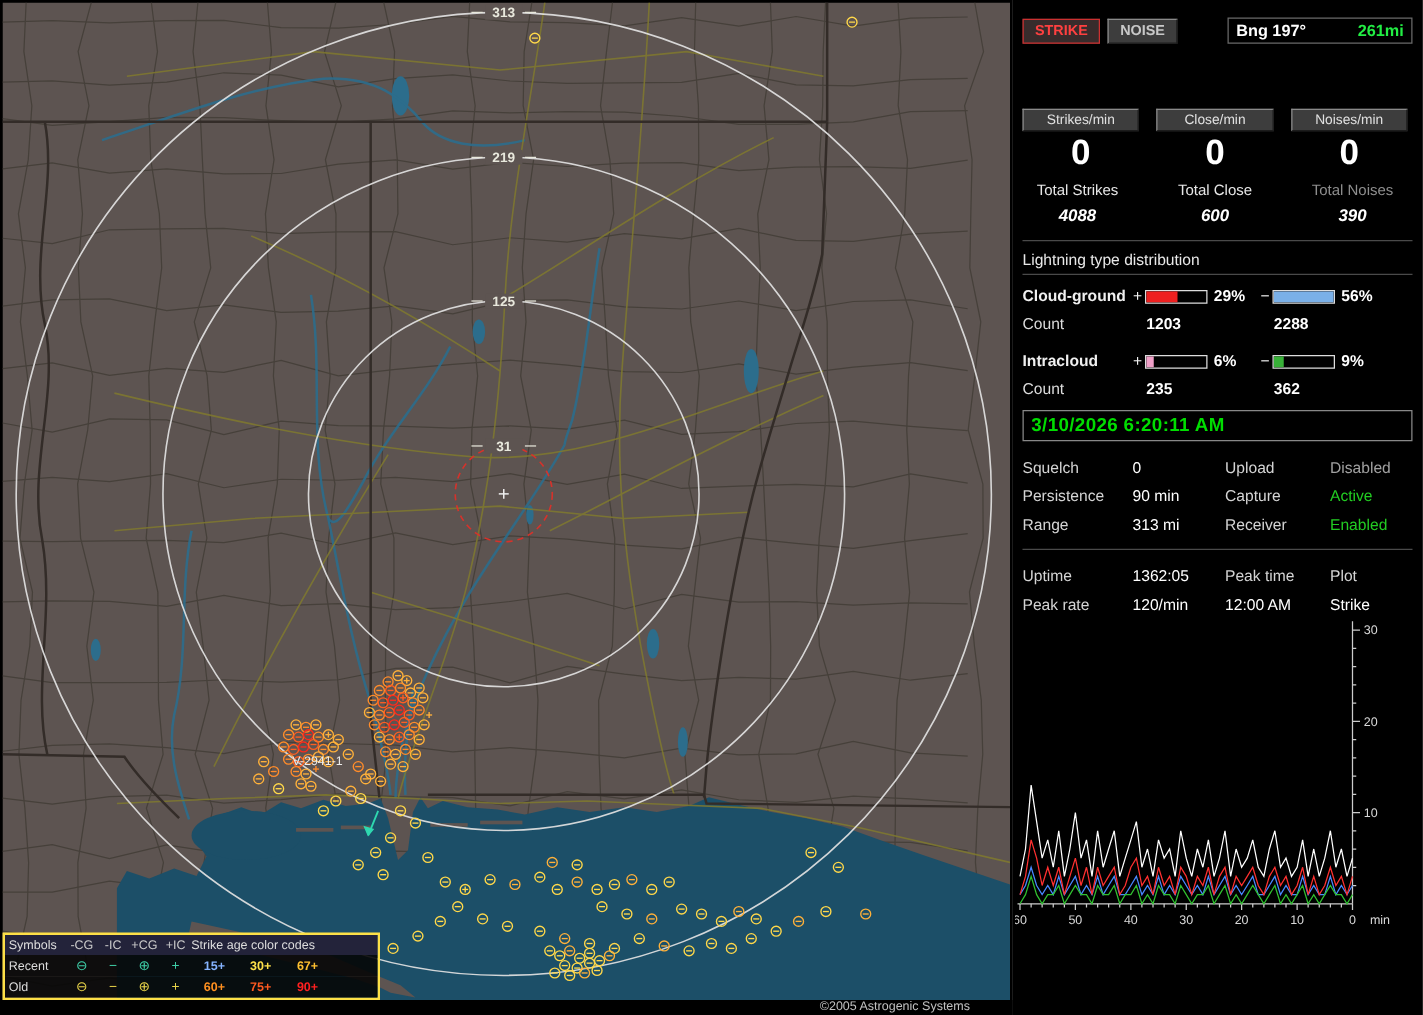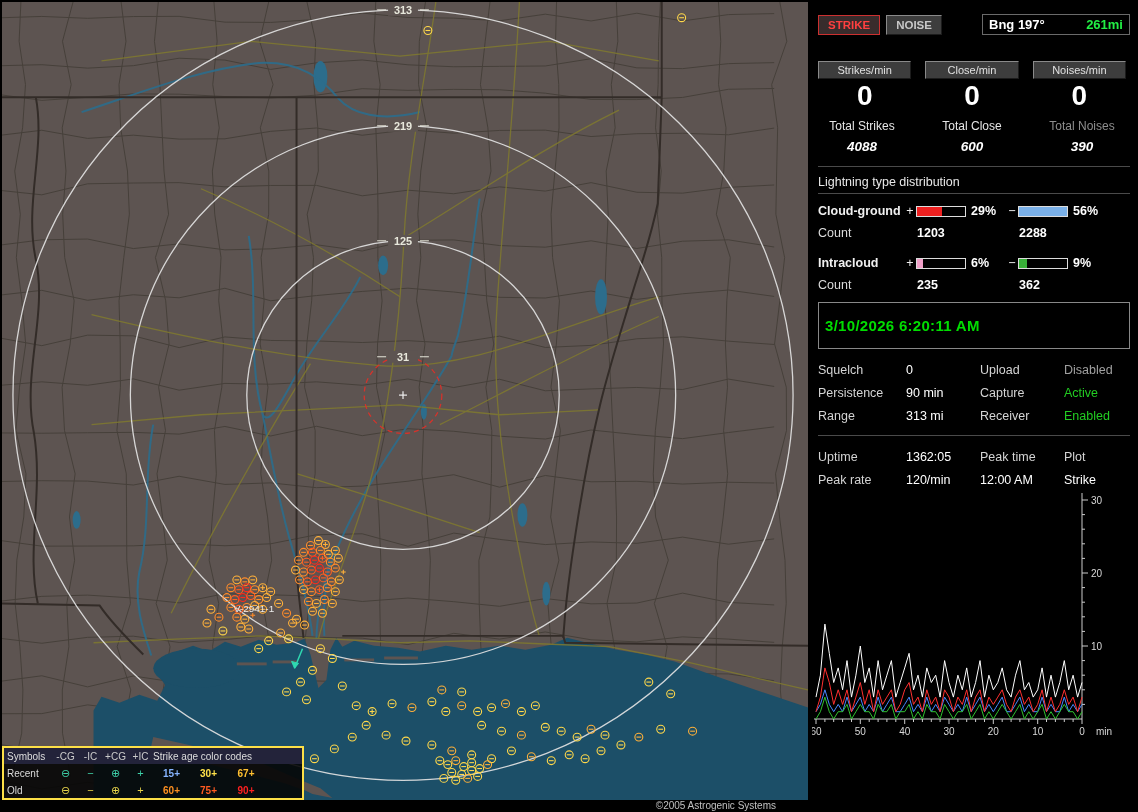--- a/index.html
+++ b/index.html
@@ -24,38 +24,38 @@
   .sidebar{position:absolute;left:810px;top:0;width:328px;height:812px;background:#000;font-size:12.5px;}
   .topbar{display:flex;gap:6px;margin:14px 8px 0 8px;align-items:center;}
   .btn{font-family:inherit;font-weight:bold;font-size:11.5px;padding:3px 9px;cursor:pointer;}
   .strike-btn{background:#382c2c;border:1px solid #cc3030;color:#ff4040;}
   .noise-btn{background:#3d3d3d;border:1px solid;border-color:#8a8a8a #1c1c1c #1c1c1c #8a8a8a;color:#c8c8c8;}
   .bng-box{margin-left:auto;width:148px;border:1px solid #6a6a6a;background:#000;display:flex;
            justify-content:space-between;padding:2px 6px;font-weight:bold;font-size:13px;color:#fff;}
   .bng-value{color:#22ee44;}
   .rates{display:grid;grid-template-columns:1fr 1fr 1fr;gap:14px;margin:26px 12px 0 8px;}
   .rate-btn{width:100%;background:#3d3d3d;border:1px solid;border-color:#8a8a8a #1c1c1c #1c1c1c #8a8a8a;
-            color:#e0e0e0;font-size:11px;font-family:inherit;padding:2px 0;}
+            color:#e0e0e0;font-size:11px;font-family:inherit;padding:2px 0;margin-top:26px;}
   .rate-value{text-align:center;font-size:28px;font-weight:bold;color:#fff;margin-top:2px;line-height:30px;}
   .totals{display:grid;grid-template-columns:1fr 1fr 1fr;gap:22px;margin:8px 12px 0 8px;text-align:center;}
   .t-label{font-size:12px;color:#e4e4e4;}
   .t-value{font-size:13.5px;font-weight:bold;color:#fff;margin-top:6px;font-style:italic;}
   hr.sep{border:none;border-top:1px solid #4a4a4a;margin:12px 8px 0 8px;}
   .dist-title{margin:8px 8px 0 8px;padding-bottom:4px;border-bottom:1px solid #4a4a4a;font-size:12.5px;color:#e8e8e8;}
   .dist-row{display:grid;grid-template-columns:86px 12px 50px 40px 12px 50px 32px;align-items:center;
             margin:10px 8px 0 8px;}
   .dist-row.second{margin-top:16px;}
   .dist-label{font-weight:bold;color:#f0f0f0;}
   .sign{text-align:center;color:#f0f0f0;}
   .bar{height:11px;border:1px solid #ddd;background:#000;overflow:hidden;}
   .bar-fill{display:block;height:100%;width:0;}
   .pct{font-weight:bold;color:#fff;padding-left:5px;}
   .count-row{display:grid;grid-template-columns:86px 102px 100px;margin:8px 8px 0 8px;}
   .count-row .cv{font-weight:bold;color:#fff;padding-left:13px;}
-  .timestamp{margin:10px 8px 0 8px;border:1px solid #888;padding:14px 6px;color:#00dd00;font-weight:bold;
+  .timestamp{margin:10px 8px 0 8px;border:1px solid #888;padding:3px 6px;color:#00dd00;font-weight:bold;
              font-size:15px;letter-spacing:.3px;}
   .settings,.status{display:grid;grid-template-columns:88px 74px 84px 1fr;row-gap:9px;margin:14px 8px 0 8px;}
   .settings .lbl,.status .lbl{color:#d4d4d4;}
   .settings .val,.status .val{color:#fff;}
   .trendrow{display:flex;gap:26px;margin:13px 8px 0 8px;}
   .trendrow .val{color:#fff;}
   .chart{margin:4px 0 0 2px;}
 </style>
 </head>
 <body>

